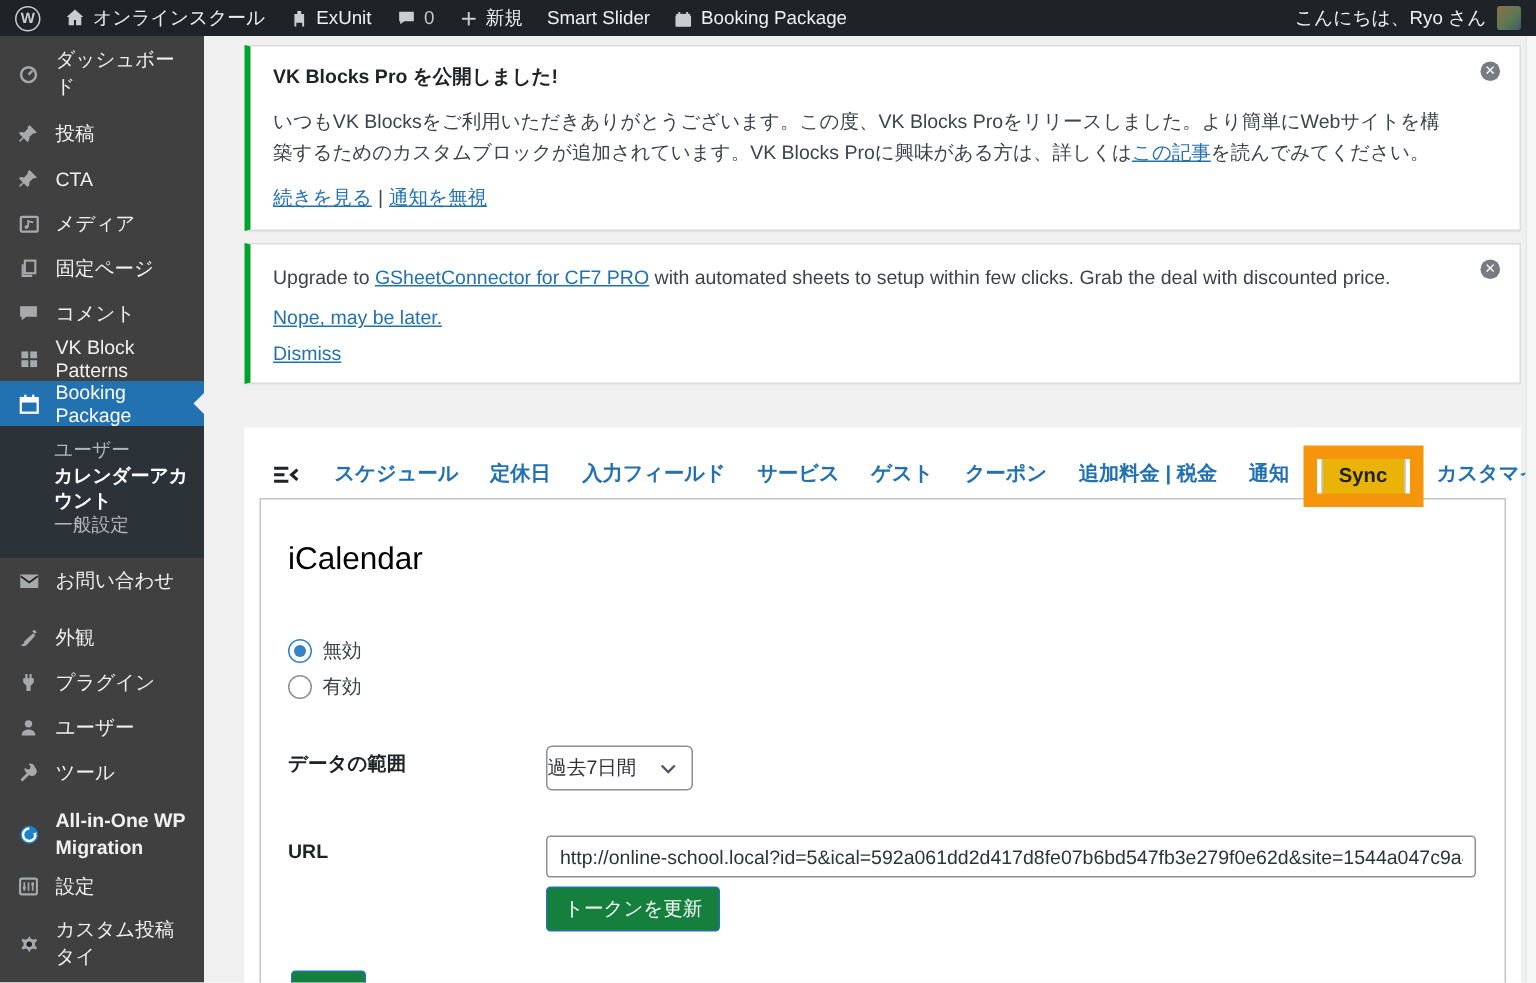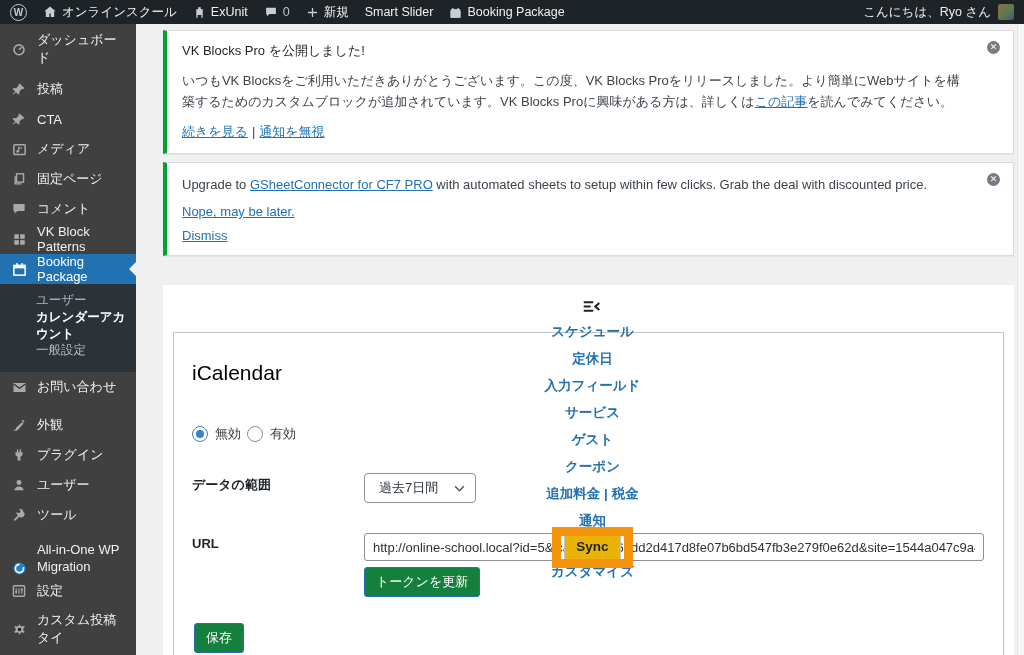--- a/index.html
+++ b/index.html
@@ -34,21 +34,21 @@
   
   .sidebar {
     position:absolute; top:24px; left:0; bottom:0; width:136px;
     background:#404040; color:#f0f0f1; padding-top:10px; z-index:40;
   }
   .mi {
     height:30px; display:flex; align-items:center; gap:9px;
     padding:0 8px 0 10px; cursor:pointer; color:#f0f0f1; position:relative;
   }
   .mi .ico { width:18px; min-width:18px; color:#a7aaad; display:flex; justify-content:center; align-items:center; }
-  .mi.two-line { height:46px; align-items:flex-end; padding-top:5px; }
+  .mi.two-line { height:46px; align-items:center; padding-top:5px;font-weight:bold; }
   .mi.two-line .lbl { line-height:1.35; }
   .mi.active { background:#2271b1; color:#fff; }
   .mi.active .ico { color:#fff; }
   .arrow-out {
     position:absolute; right:0; top:50%; transform:translateY(-50%);
     width:0; height:0; border:7px solid transparent; border-right-color:#f0f0f1; border-left:none;
   }
   .sep { height:10px; }
   .sep-s { height:8px; }
   .submenu { background:#2c3338; padding:4px 0 9px; }
@@ -63,36 +63,36 @@
     position:absolute; top:24px; left:136px; right:0; bottom:0;
     padding:6px 10px 0 27px; overflow:hidden;
   }
 
   
   .notice {
     position:relative; background:#fff; border:1px solid #dcdcde;
     border-left:4px solid #00a32a; box-shadow:0 1px 1px rgba(0,0,0,.04);
     padding:11px 44px 12px 15px; margin-bottom:8px;
   }
-  .notice-title { font-weight:normal; color:#1d2327; margin-bottom:10px; }
+  .notice-title { font-weight:bold; color:#1d2327; margin-bottom:10px; }
   .notice p { line-height:1.65; }
   .notice .links-row { margin-top:10px; }
   .notice .links-row .pipe { color:#3c434a; margin:0 4px; text-decoration:none; }
   .notice .stack-link { display:block; margin-top:9px; width:max-content; }
   .close-btn {
     position:absolute; top:10px; right:13px; width:13px; height:13px;
     border-radius:50%; background:#787c82; color:#fff; font-size:9px;
     display:flex; align-items:center; justify-content:center; cursor:pointer; line-height:1;
   }
 
   
   .panel { background:#fff; margin-top:29px; padding:14px 10px 10px; }
   .nav-tabs {
-    display:flex; align-items:center; gap:9px; padding:0 0 0 8px;
-    height:34px; position:relative;flex-direction:column;
+    display:flex; align-items:center; gap:21px; padding:0 0 0 8px;
+    height:34px; position:relative;
   }
   .collapse-icon { color:#1d2327; display:flex; align-items:center; cursor:pointer; margin-right:2px; }
   .tab { font-weight:bold; font-size:13.5px; text-decoration:none; white-space:nowrap; }
   .tab-active-wrap { position:relative; }
   .tab.active {
     color:#1d2327; background:#eab308; border:1px solid #c3c4c7; border-bottom-color:#fff;
     padding:7px 11px 9px; position:relative; z-index:2;
   }
   .annotation-box {
     position:absolute; left:-12px; right:-12px; top:-12px; bottom:-14px;
@@ -100,34 +100,34 @@
   }
   .tab-content {
     border:1px solid #c3c4c7; margin-top:-1px; padding:16px 18px 16px;
     min-height:308px;
   }
   .panel-heading { font-size:21px; font-weight:400; color:#000000; margin:12px 0 40px; }
 
   .form-row { display:flex; margin-bottom:30px; }
   .form-label { width:172px; min-width:172px; font-weight:bold; color:#1d2327; padding-top:3px; }
 
-  .radio-group { display:flex; gap:6px; }
+  .radio-group { display:flex; flex-direction:column; gap:6px; }
   .radio-opt { display:flex; align-items:center; gap:7px; cursor:pointer; }
   .radio { width:16px; height:16px; border-radius:50%; background:#fff; position:relative; }
   .radio.checked { border:1.5px solid #3582c4; }
   .radio.checked::after {
     content:""; position:absolute; left:50%; top:50%; transform:translate(-50%,-50%);
     width:8px; height:8px; border-radius:50%; background:#3582c4;
   }
   .radio.unchecked { border:1px solid #8c8f94; }
 
   .select-box {
     display:inline-flex; align-items:center; gap:16px; height:30px;
     border:1px solid #8c8f94; border-radius:4px; background:#fff;
-    padding:0 10px 0 14px; cursor:pointer; color:#2c3338;
+    padding:0 10px 0 0; cursor:pointer; color:#2c3338;
   }
   .select-box .chev { color:#50575e; display:flex; }
 
   .url-input {
     width:620px; height:28px; border:1px solid #8c8f94; border-radius:3px;
     background:#fff; padding:0 8px; font-size:13px; color:#2c3338;
     font-family:"Liberation Sans","DejaVu Sans",sans-serif;
     white-space:nowrap; overflow:hidden;
   }
   .btn {

